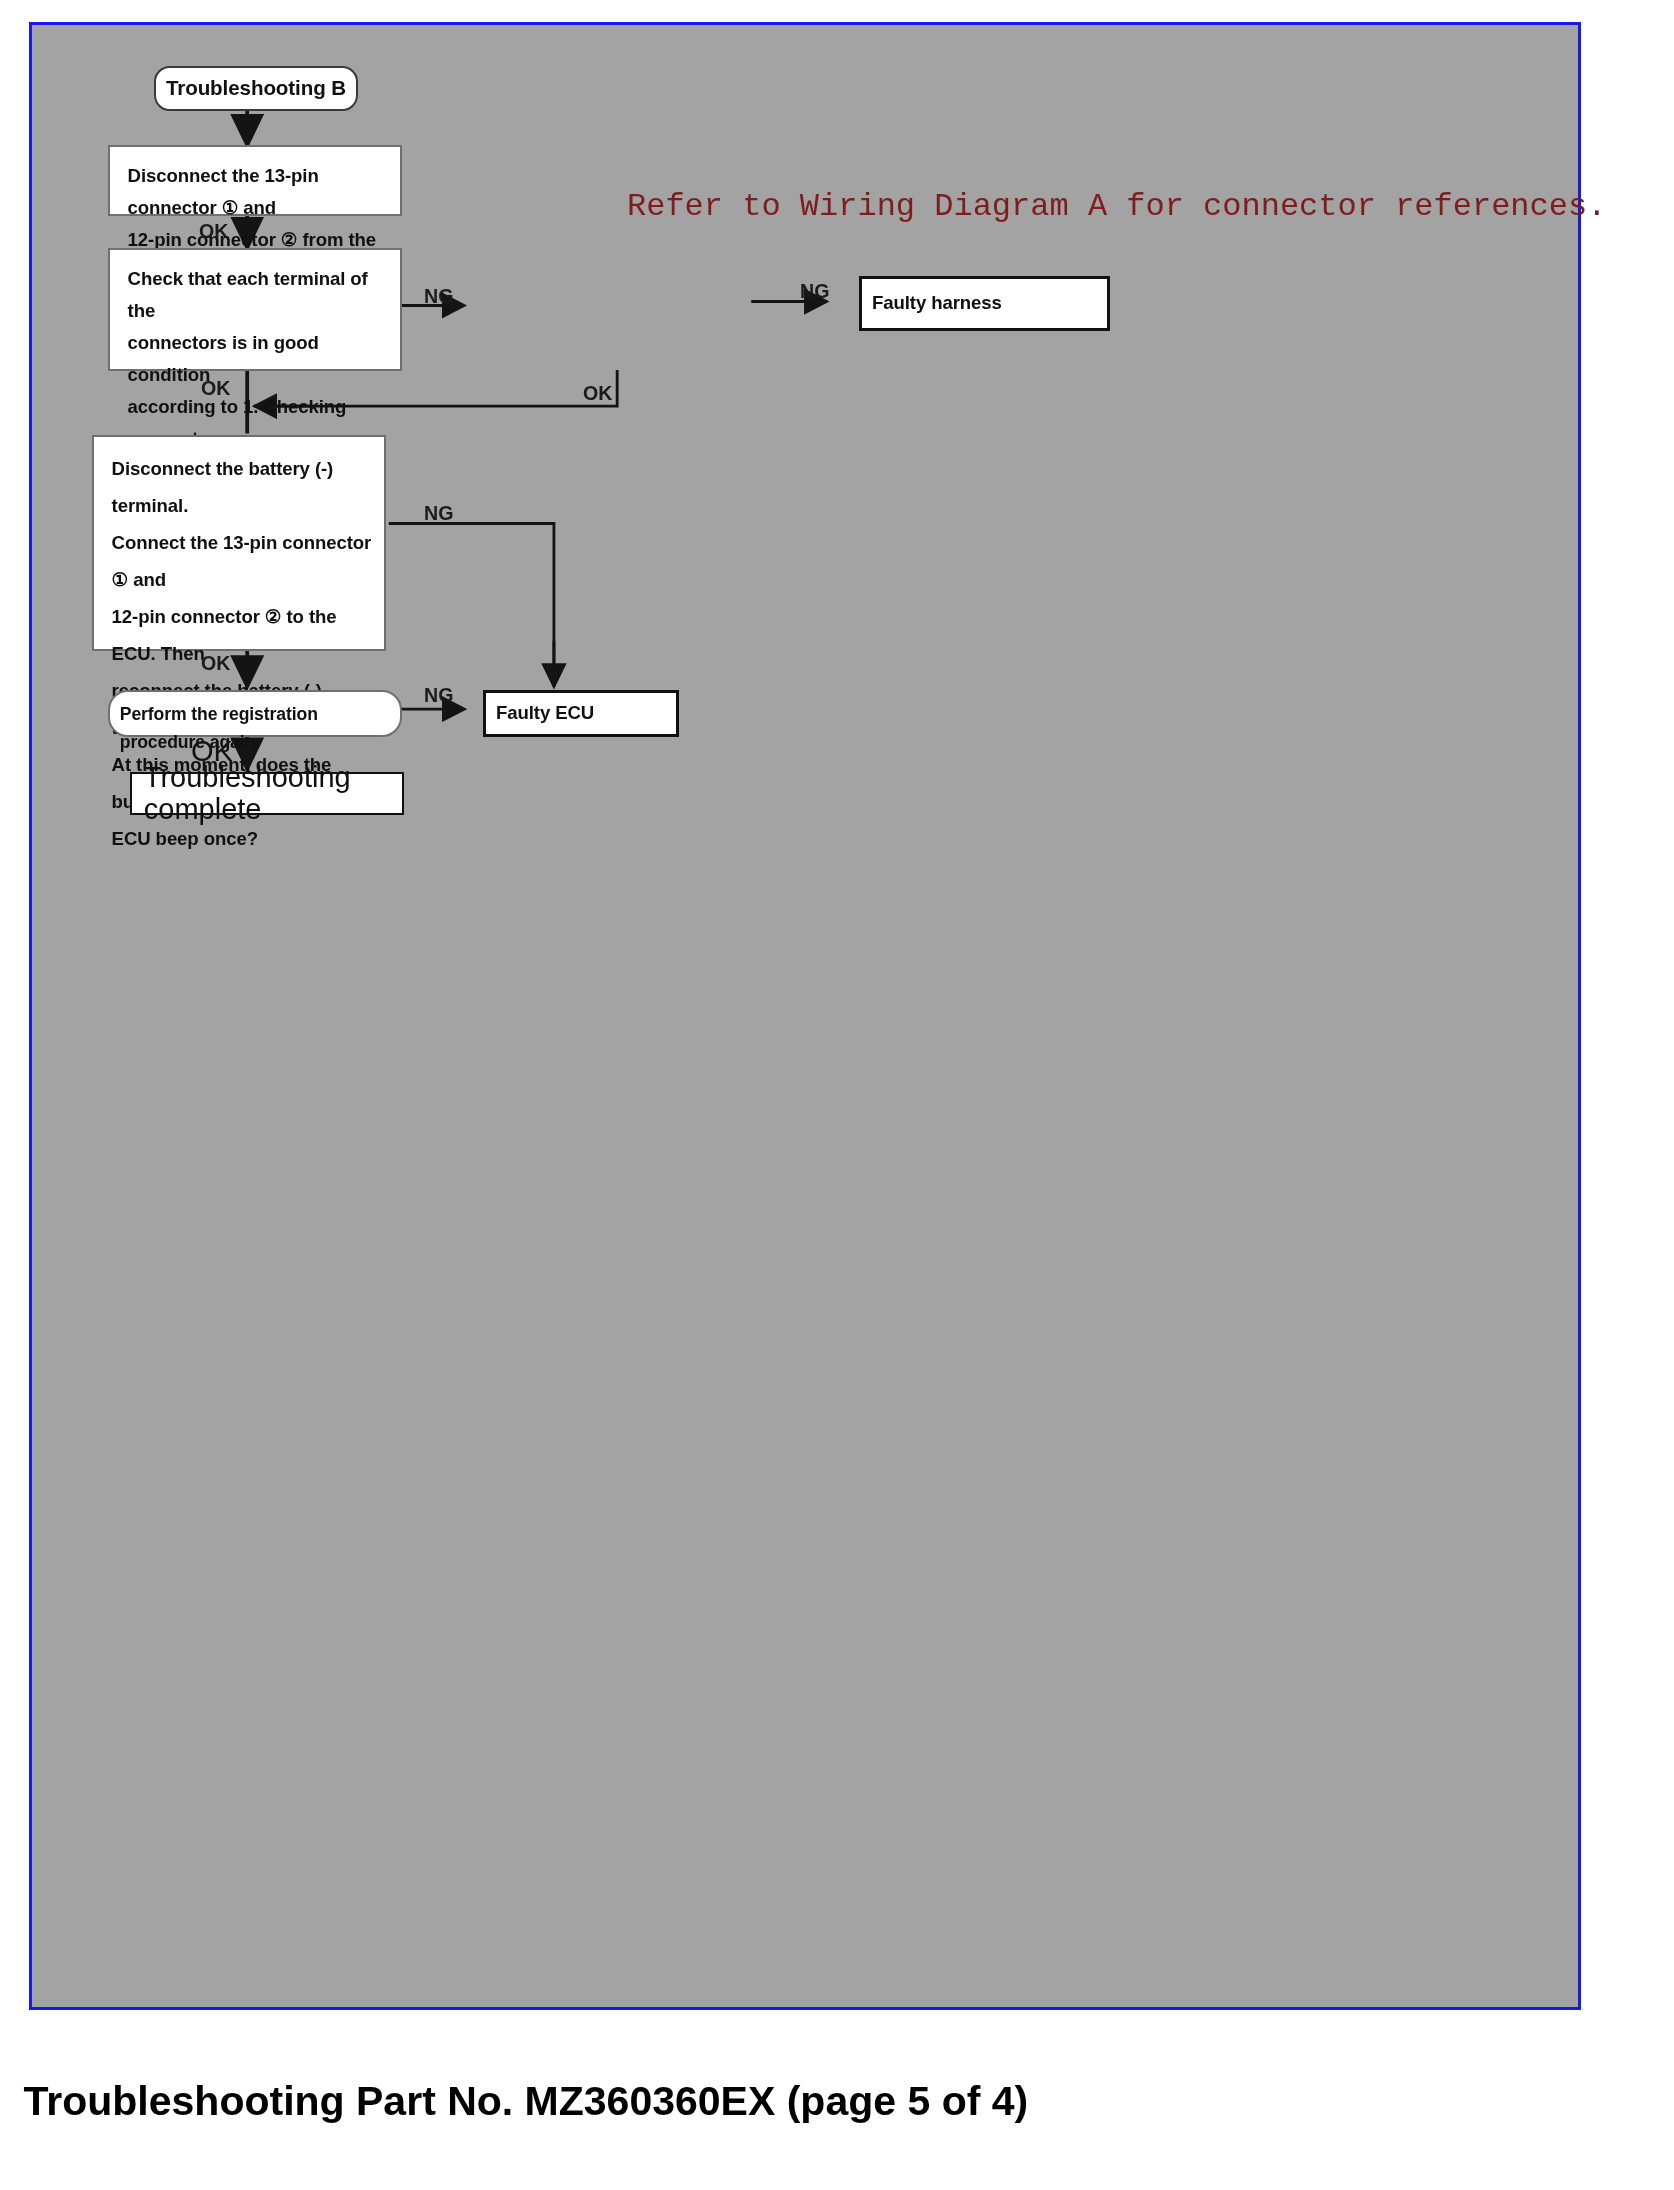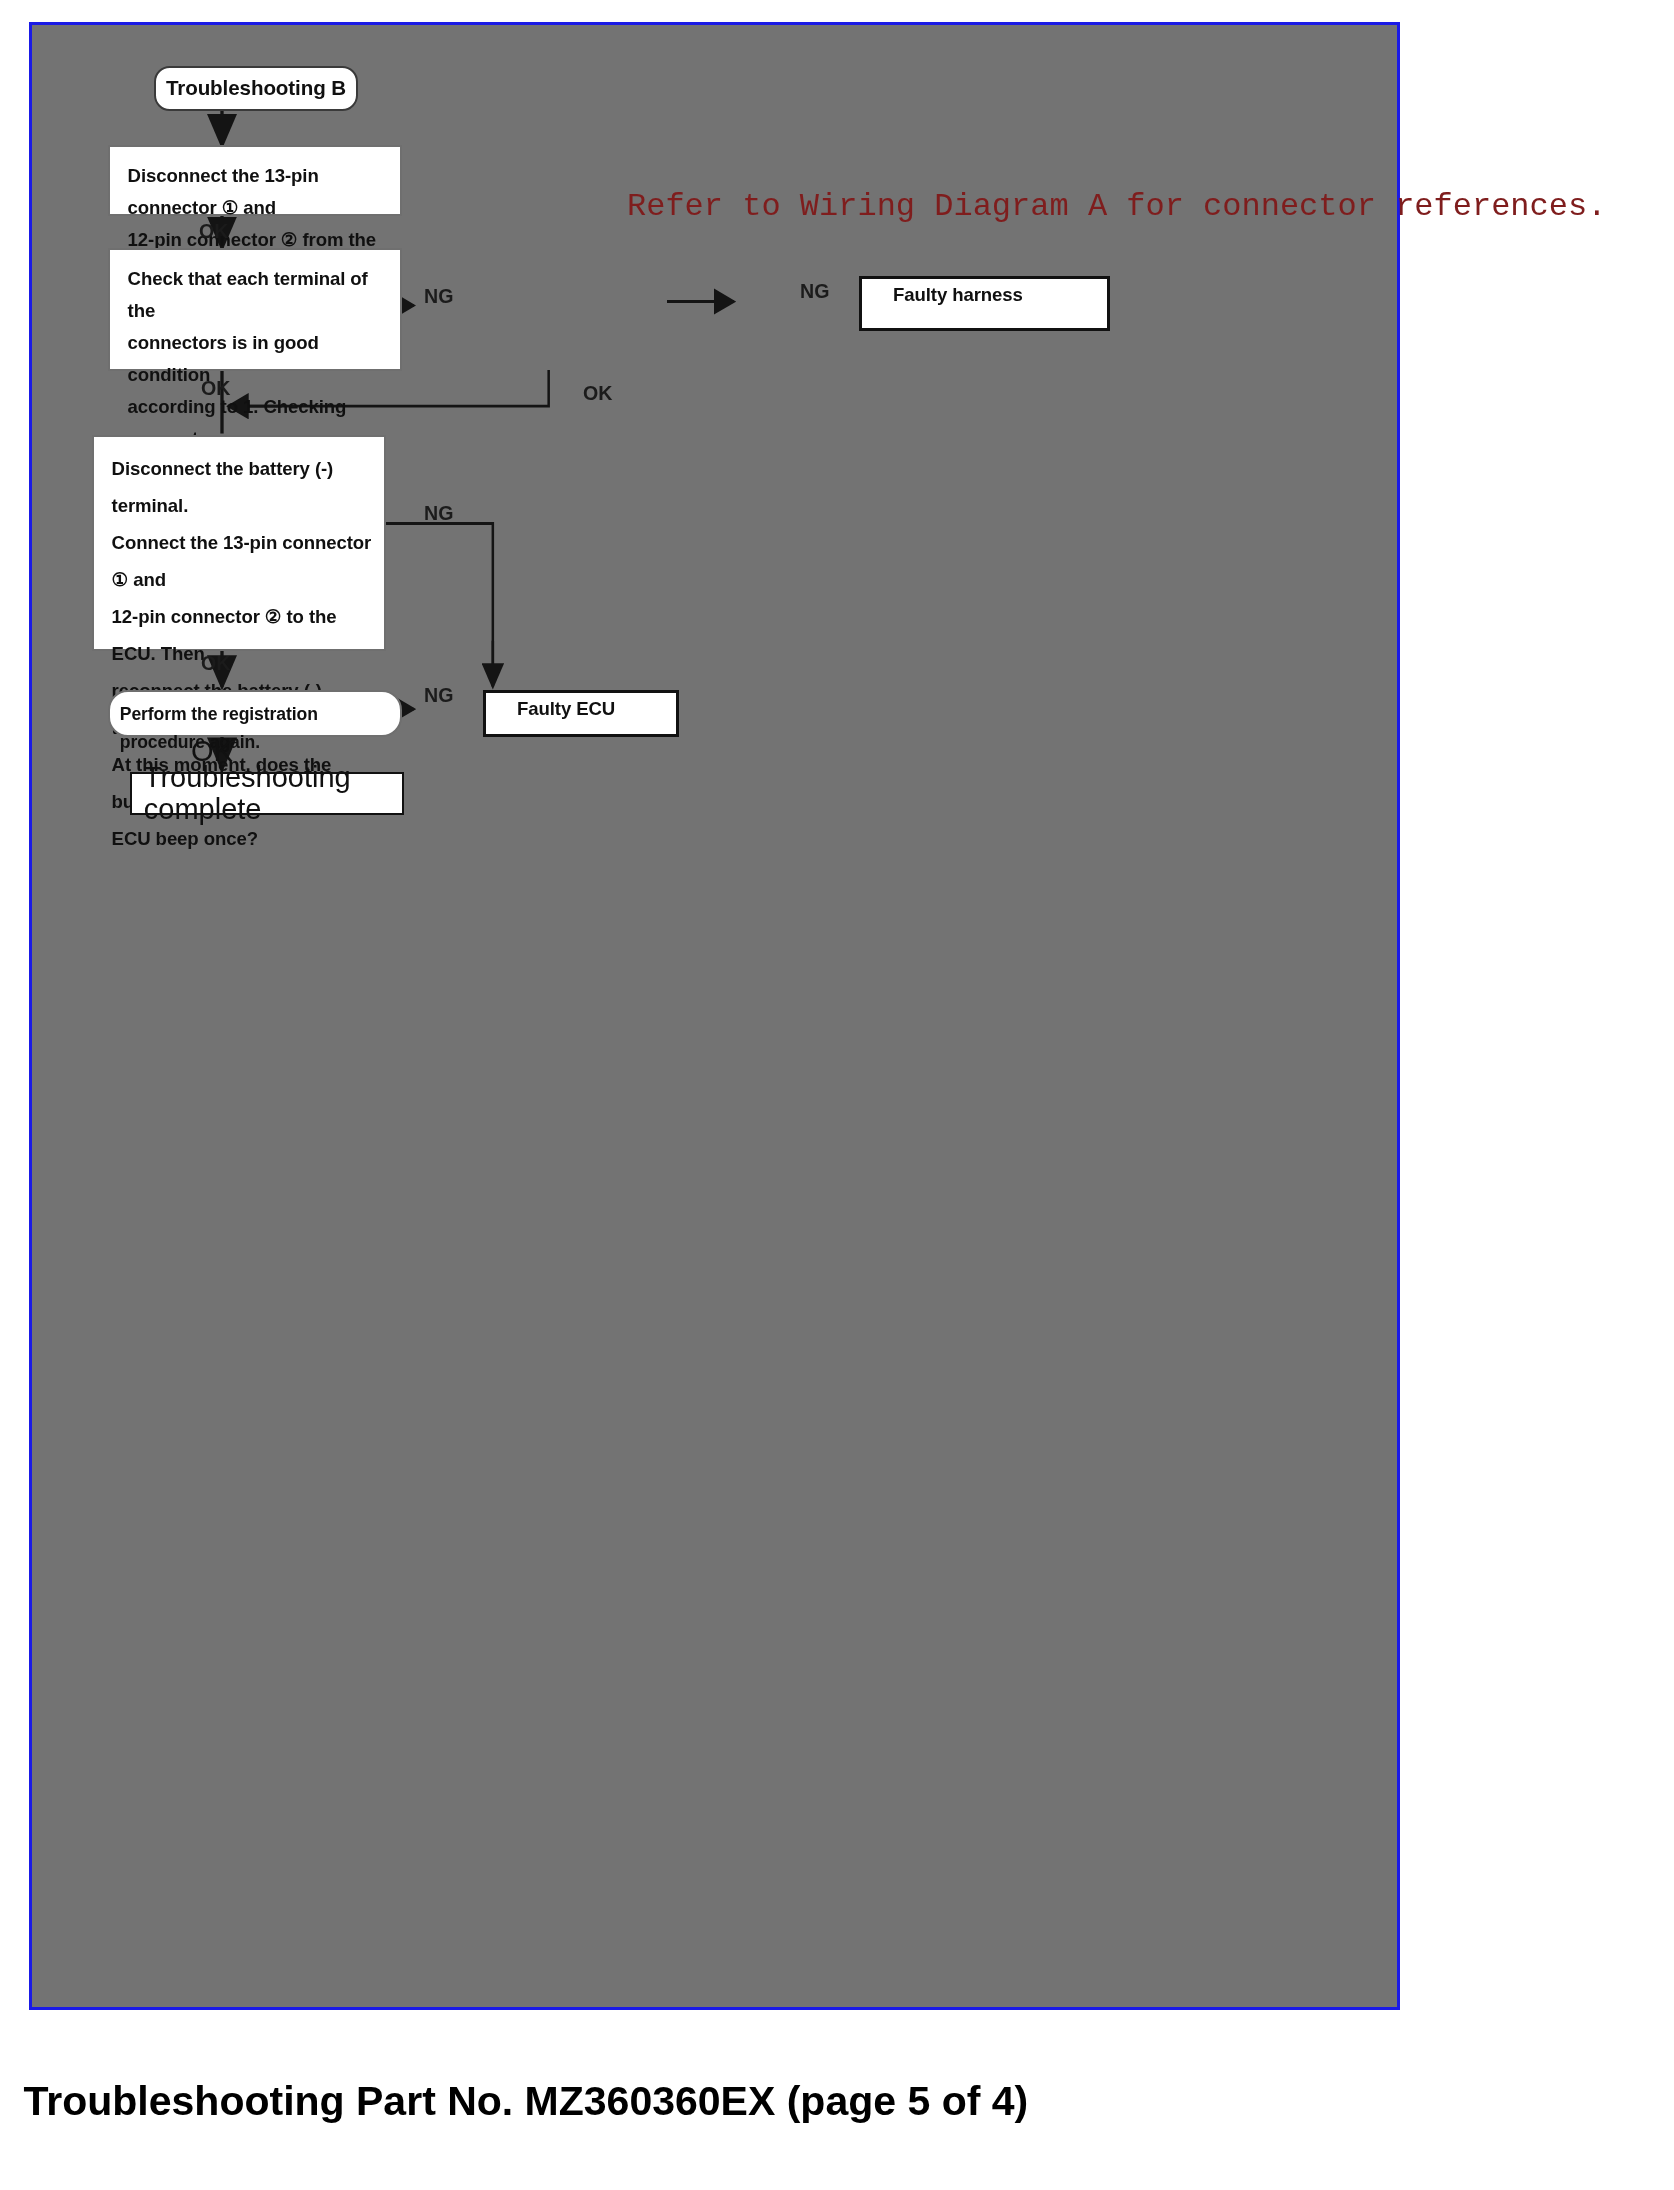--- a/index.html
+++ b/index.html
@@ -13,25 +13,25 @@
     font-family: "Liberation Sans", sans-serif;
     position: relative;
     overflow: hidden;
   }
 
   
   #page-frame {
     position: absolute;
     left: 29px;
     top: 21.6px;
-    width: 1371px;
+    width: 1552px;
     height: 1988px;
     border: 3.9px solid #1a1ae6;
     box-sizing: border-box;
-    background: #737373;
+    background: #a3a3a3;
   }
 
   #flow-canvas {
     position: absolute;
     left: 0; top: 0;
     width: 100%;
     height: 100%;
   }
 
   
@@ -65,23 +65,23 @@
   
   .node.process {
     border: 2px solid #6f6f6f;
     border-right-color: #6f6f6f;
     padding: 13.7px 0 9.8px 17.6px;
   }
 
   
   .node.result {
     border: 3.9px solid #111111;
-    padding-left: 31px;
+    padding-left: 10px;
     display: flex;
-    align-items: flex-start;
+    align-items: center;
   }
 
   
   .node.complete {
     border: 2.9px solid #111111;
     display: flex;
     align-items: center;
     padding-left: 11.8px;
     font-weight: normal;
     font-size: 29px;

